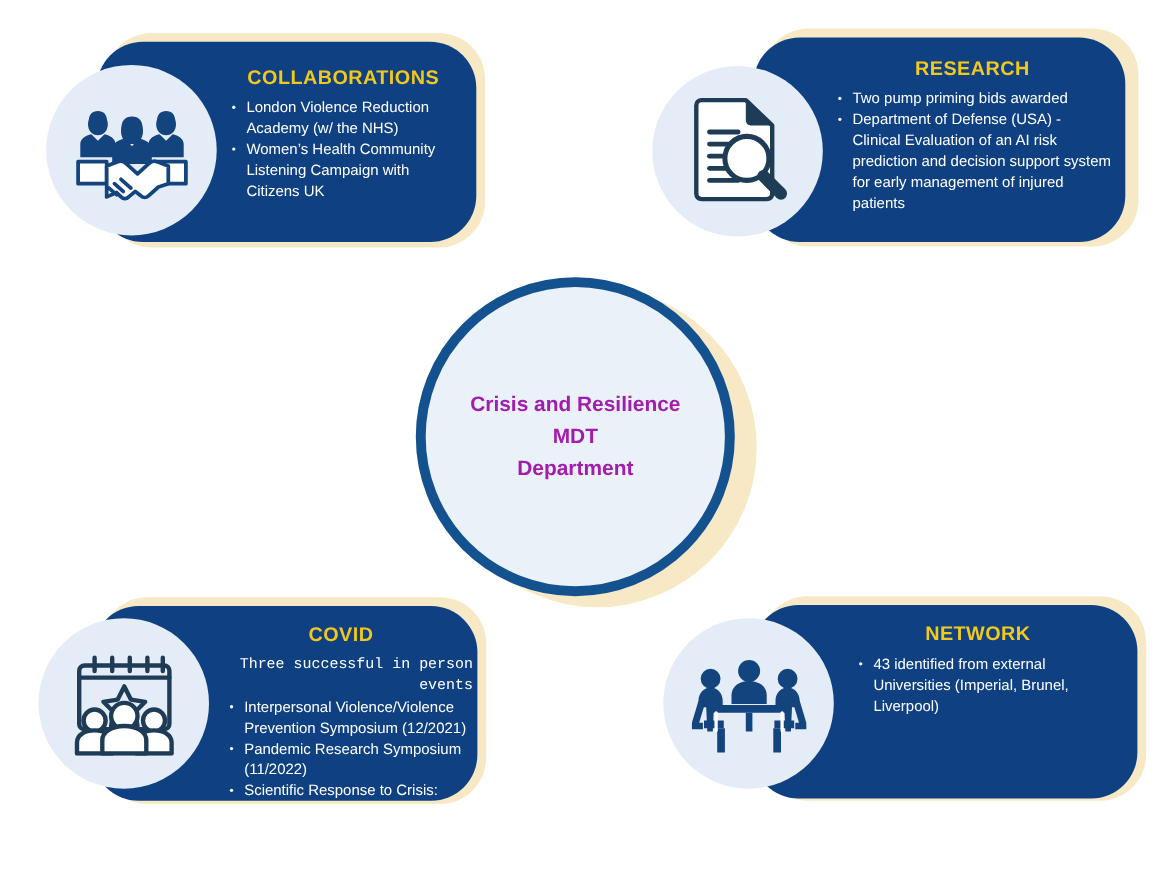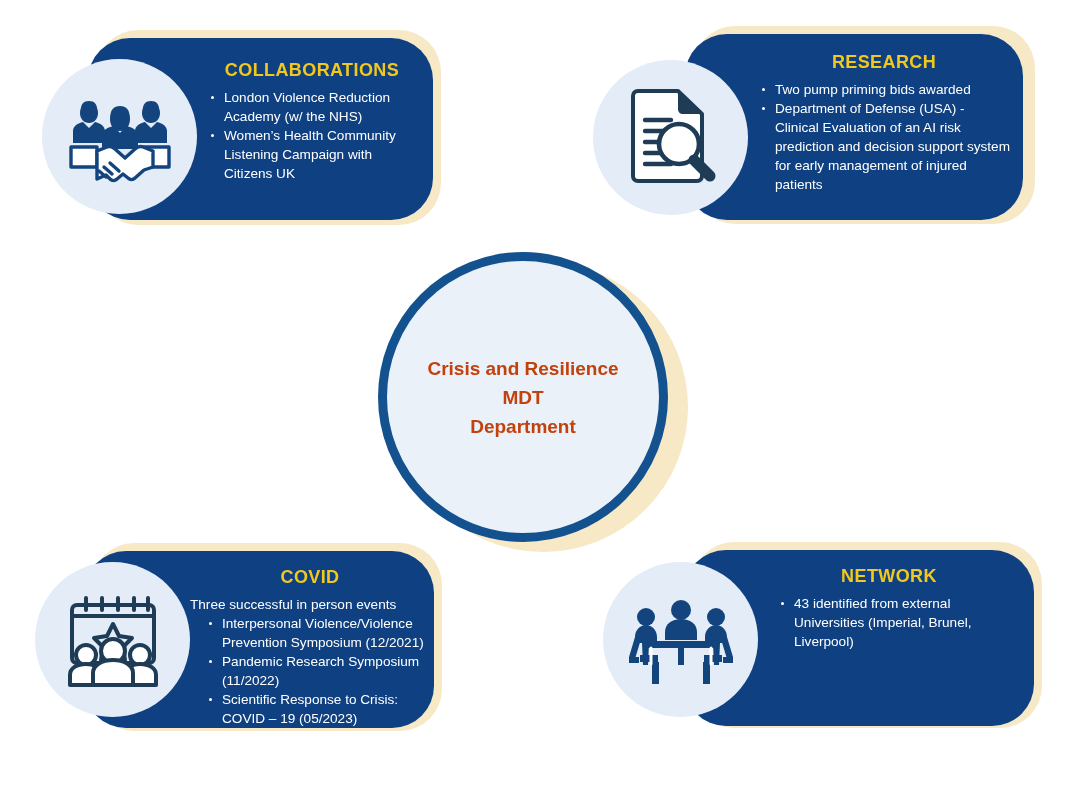--- a/index.html
+++ b/index.html
@@ -55,23 +55,24 @@
     color: #f2c81c;
     font-weight: bold;
     font-size: 18px;
     letter-spacing: 0.4px;
     text-align: center;
     margin: 0 0 7px 0;
   }
   .intro-line {
     font-size: 13.6px;
     line-height: 19px;
-    text-align: left;
+    text-align: right;
     margin: 0;
     color: #ffffff;
+    font-family: Liberation Mono, monospace;
   }
   ul.bullets {
     margin: 0;
     padding: 0 0 0 17px;
     list-style: none;
   }
   ul.bullets li {
     position: relative;
     font-size: 13.6px;
     line-height: 19px;
@@ -101,21 +102,21 @@
     position: absolute;
     border-radius: 50%;
     background: #eaf1f9;
     border: 9px solid #14528f;
     box-sizing: border-box;
     display: flex;
     align-items: center;
     justify-content: center;
   }
   .center-title {
-    color: #c2410c;
+    color: #a21caf;
     font-weight: bold;
     font-size: 19px;
     line-height: 29px;
     text-align: center;
     width: 80%;
   }
 </style>
 </head>
 <body>
 

